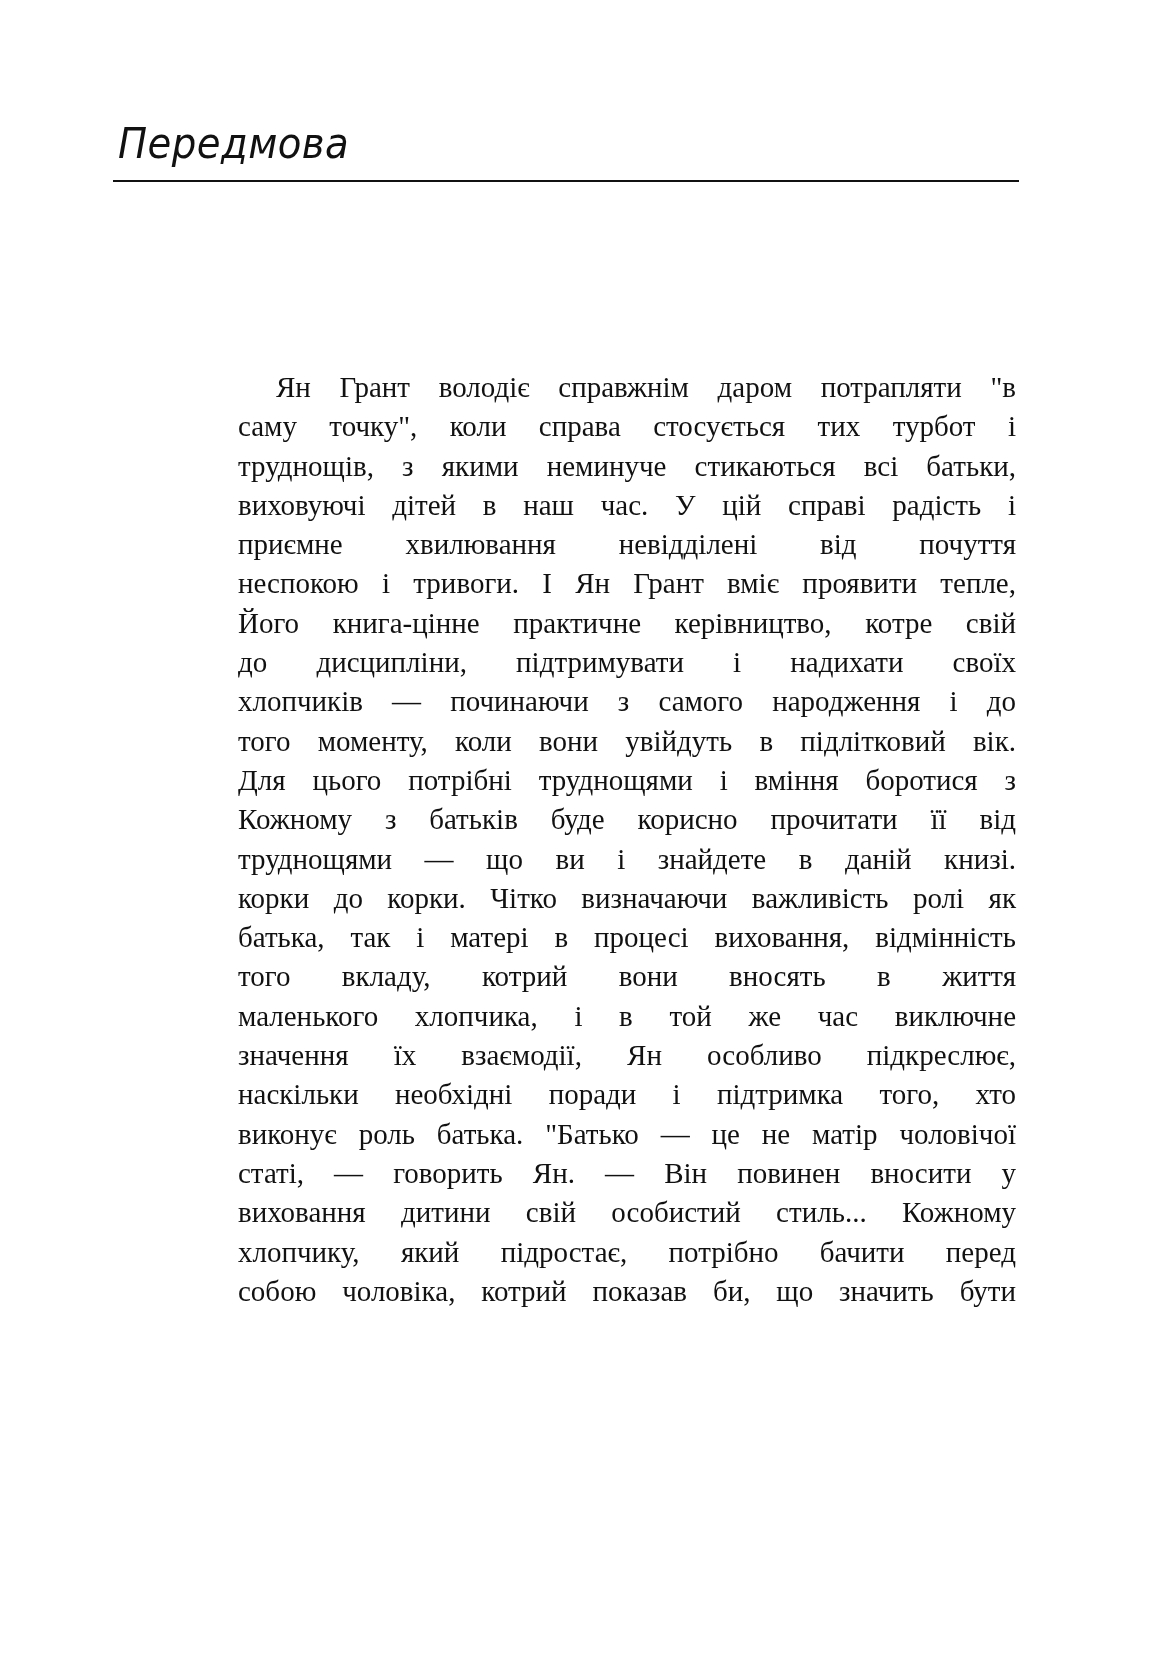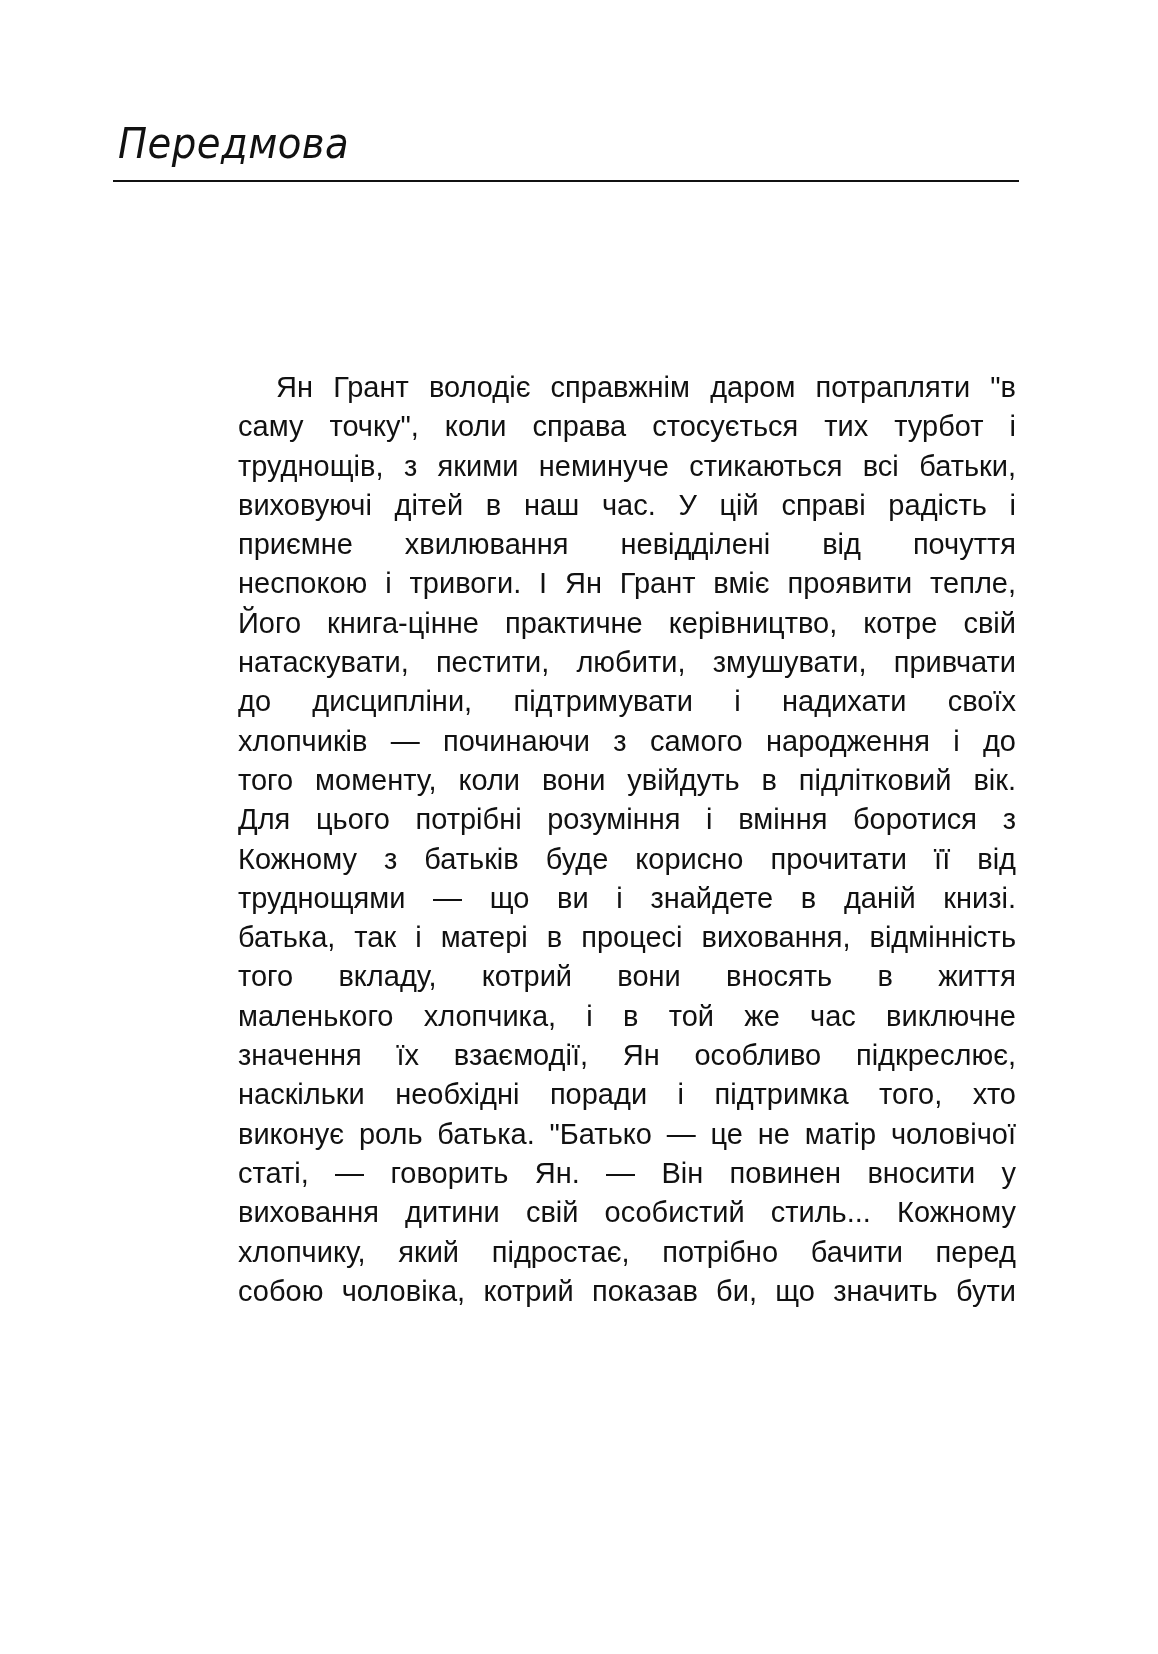--- a/index.html
+++ b/index.html
@@ -48,21 +48,21 @@
       position: absolute;
       left: 238px;
       top: 368px;
       width: 778px;
       margin: 0;
     }
     .line {
       display: block;
       height: 39.3px;
       line-height: 39.3px;
-      font-family: Liberation Sans, sans-serif;
+      font-family: Liberation Serif, serif;
       font-size: 29px;
       white-space: nowrap;
       text-align: justify;
       text-align-last: justify;
       color: #111111;
     }
     .line.first {
       padding-left: 38px;
     }
   </style>
@@ -74,27 +74,27 @@
   <div class="title-rule"></div>
 
   <div class="body-text">
     <span class="line first">Ян Грант володіє справжнім даром потрапляти "в</span>
     <span class="line">саму точку", коли справа стосується тих турбот і</span>
     <span class="line">труднощів, з якими неминуче стикаються всі батьки,</span>
     <span class="line">виховуючі дітей в наш час. У цій справі радість і</span>
     <span class="line">приємне хвилювання невідділені від почуття</span>
     <span class="line">неспокою і тривоги. І Ян Грант вміє проявити тепле,</span>
     <span class="line">Його книга-цінне практичне керівництво, котре свій</span>
-    <span class="line">натаскувати, пестити, любити, змушувати, привчати</span>
     <span class="line">до дисципліни, підтримувати і надихати своїх</span>
     <span class="line">хлопчиків — починаючи з самого народження і до</span>
     <span class="line">того моменту, коли вони увійдуть в підлітковий вік.</span>
-    <span class="line">Для цього потрібні розуміння і вміння боротися з</span>
+    <span class="line">Для цього потрібні труднощями і вміння боротися з</span>
     <span class="line">Кожному з батьків буде корисно прочитати її від</span>
     <span class="line">труднощями — що ви і знайдете в даній книзі.</span>
+    <span class="line">корки до корки. Чітко визначаючи важливість ролі як</span>
     <span class="line">батька, так і матері в процесі виховання, відмінність</span>
     <span class="line">того вкладу, котрий вони вносять в життя</span>
     <span class="line">маленького хлопчика, і в той же час виключне</span>
     <span class="line">значення їх взаємодії, Ян особливо підкреслює,</span>
     <span class="line">наскільки необхідні поради і підтримка того, хто</span>
     <span class="line">виконує роль батька. "Батько — це не матір чоловічої</span>
     <span class="line">статі, — говорить Ян. — Він повинен вносити у</span>
     <span class="line">виховання дитини свій особистий стиль... Кожному</span>
     <span class="line">хлопчику, який підростає, потрібно бачити перед</span>
     <span class="line">собою чоловіка, котрий показав би, що значить бути</span>

